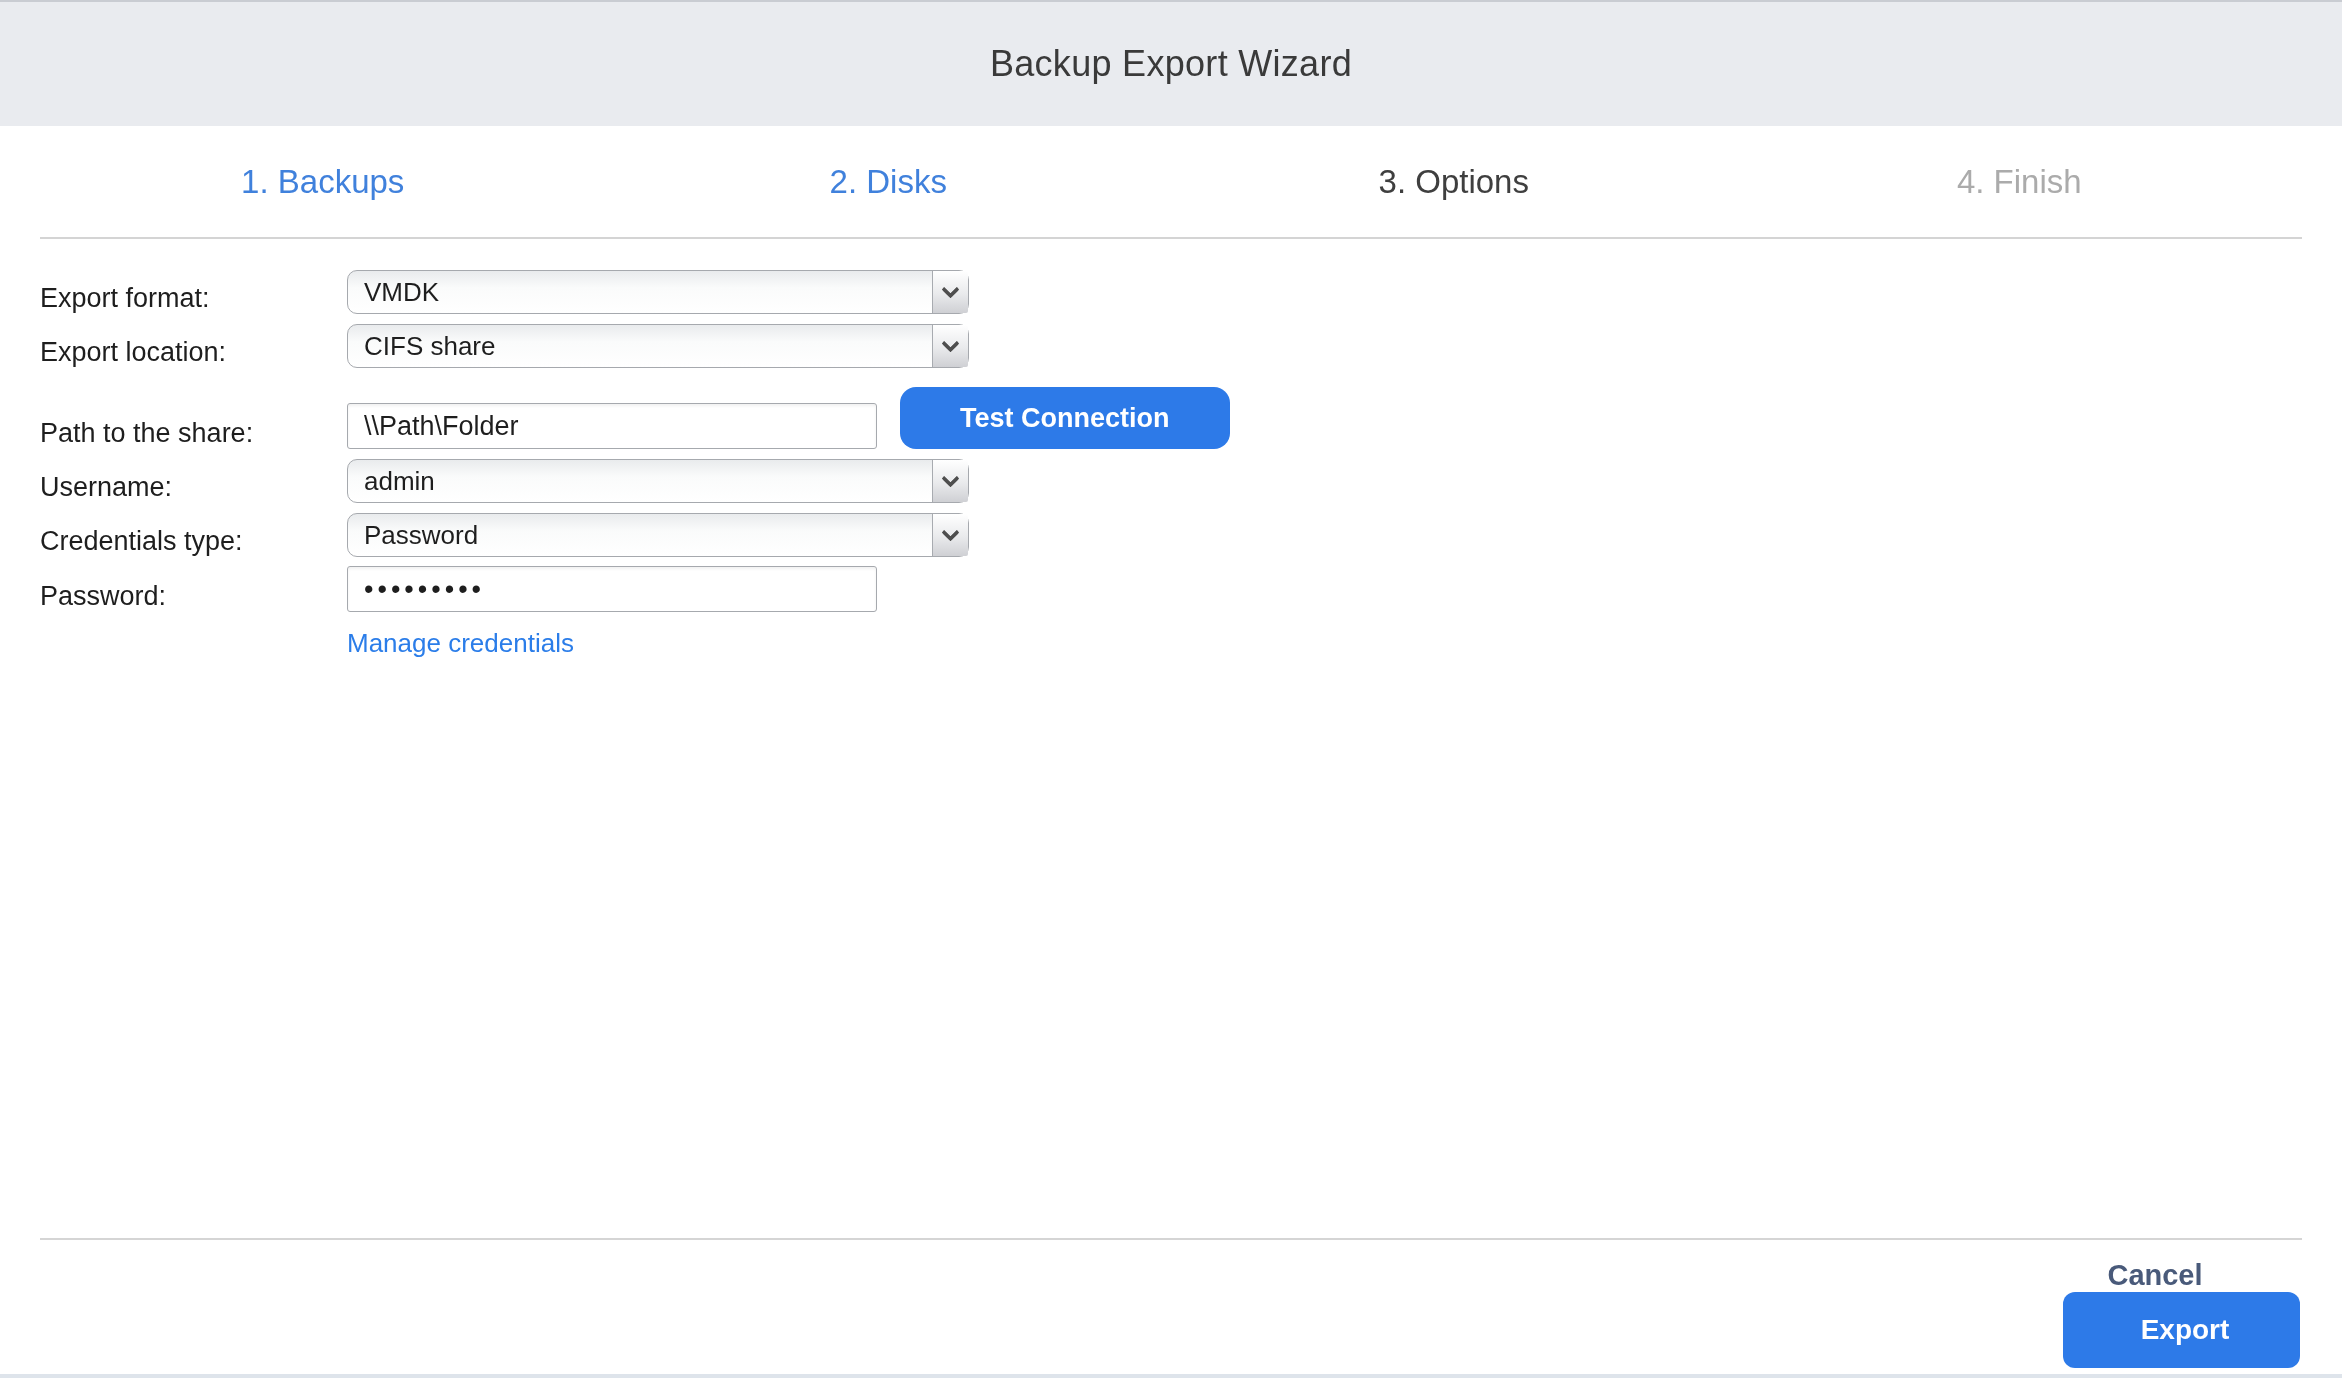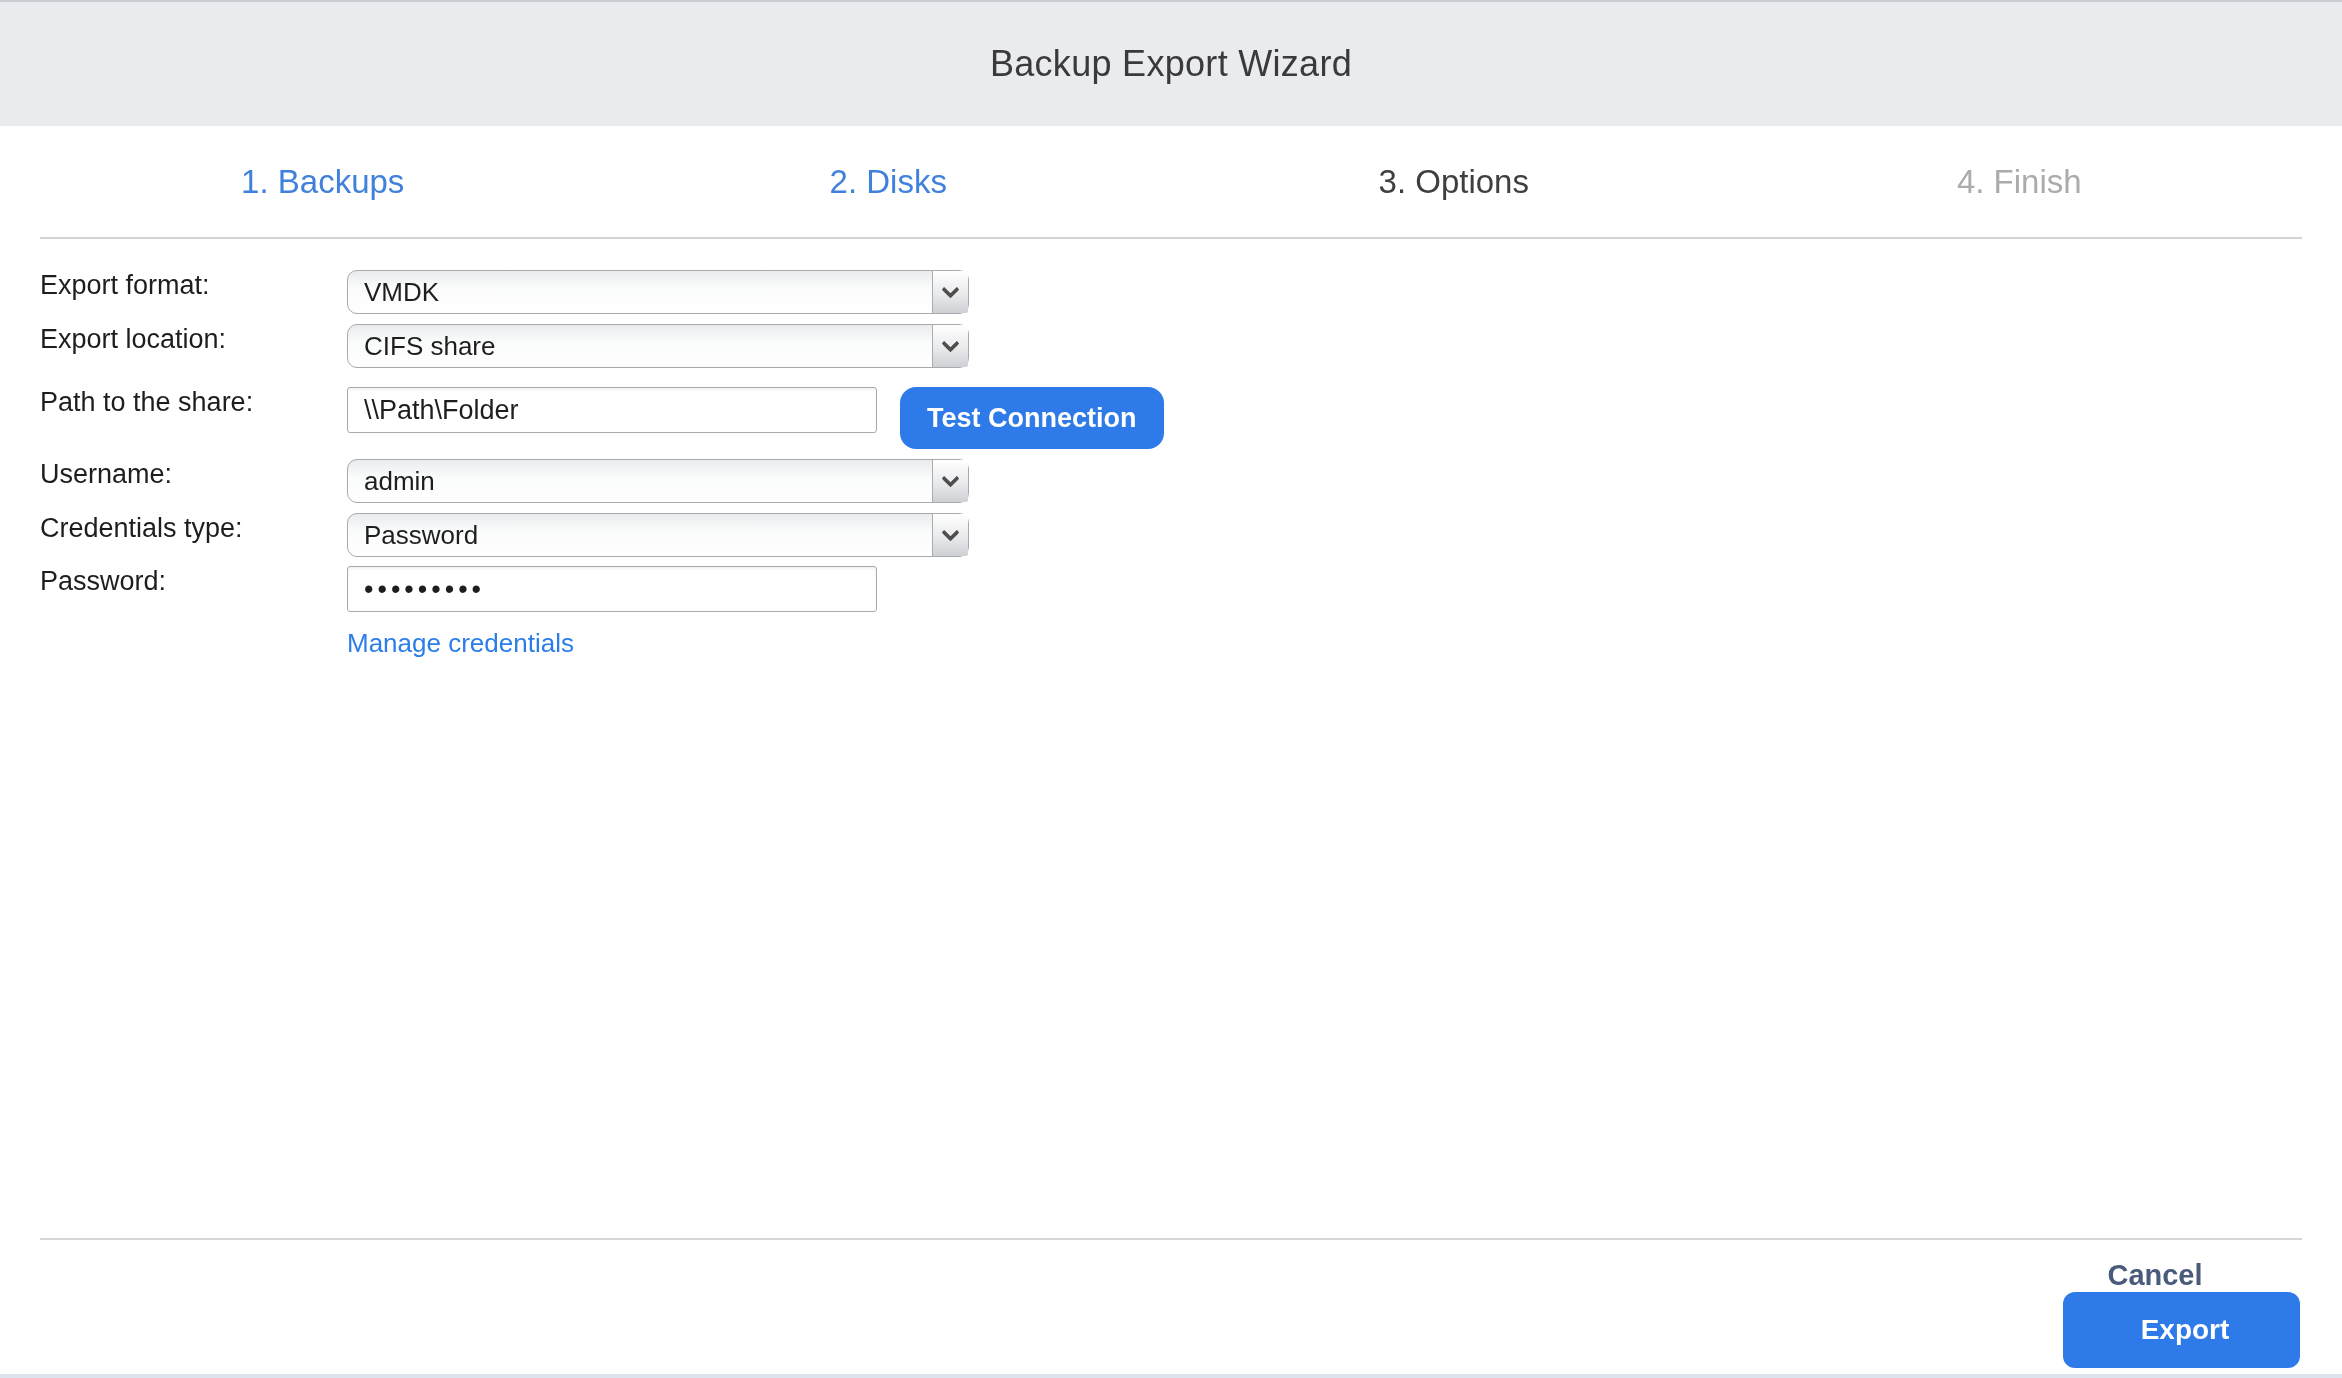--- a/index.html
+++ b/index.html
@@ -29,21 +29,21 @@
     margin:0 40px;height:111px;
     display:flex;align-items:center;
   }
   .step{flex:1;text-align:center;font-size:33px;}
   .step.visited{color:var(--step-link-blue);cursor:pointer;}
   .step.current{color:var(--current-step);}
   .step.future{color:var(--future-step);}
   .steps-divider{margin:0 40px;height:2px;background:#d4d4d4;}
 
   .form{padding:31px 0 0 40px;}
-  .form-row{display:flex;align-items:flex-start;}
+  .form-row{display:flex;align-items:flex-end;}
   .mb10{margin-bottom:10px;} .mb19{margin-bottom:19px;} .mb9{margin-bottom:9px;}
   .form-label{width:307px;flex:none;font-size:27px;color:#1e1e1e;}
 
   .combo{
     position:relative;width:622px;height:44px;flex:none;
     border:1px solid #a6a9ae;border-radius:10px;
     background:linear-gradient(180deg,#e9ebed 0%,#fafbfb 40%,#ffffff 100%);
     display:flex;align-items:center;padding-left:16px;cursor:pointer;
   }
   .combo-value{font-size:26px;color:#1e1e1e;padding-right:52px;white-space:nowrap;overflow:hidden;}
@@ -62,21 +62,21 @@
     width:530px;height:46px;flex:none;
     border:1px solid #a6a9ae;border-radius:3px;
     padding:0 16px;font-size:27px;color:#1e1e1e;
     font-family:"Liberation Sans", sans-serif;
     background:#ffffff;box-shadow:inset 0 2px 3px rgba(0,0,0,0.06);
     outline:none;
   }
   .password-input{letter-spacing:4px;}
   .btn{border:none;cursor:pointer;font-family:"Liberation Sans", sans-serif;padding-left:13px;}
   .btn-test{
-    height:62px;margin-left:23px;padding:0 27px;
+    height:62px;margin-left:23px;padding:0 60px;
     border-radius:16px;background:var(--accent-blue);
     color:#ffffff;font-size:27px;font-weight:bold;
   }
   .manage-link{
     display:inline-block;margin:16px 8px 0 307px;
     font-size:26px;color:var(--link-blue);text-decoration:none;cursor:pointer;
   }
 
   .footer-divider{position:absolute;top:1238px;left:40px;width:2262px;height:2px;background:#d5d5d5;}
   .footer{position:absolute;top:1259px;right:42px;display:flex;align-items:center;flex-direction:column;}

